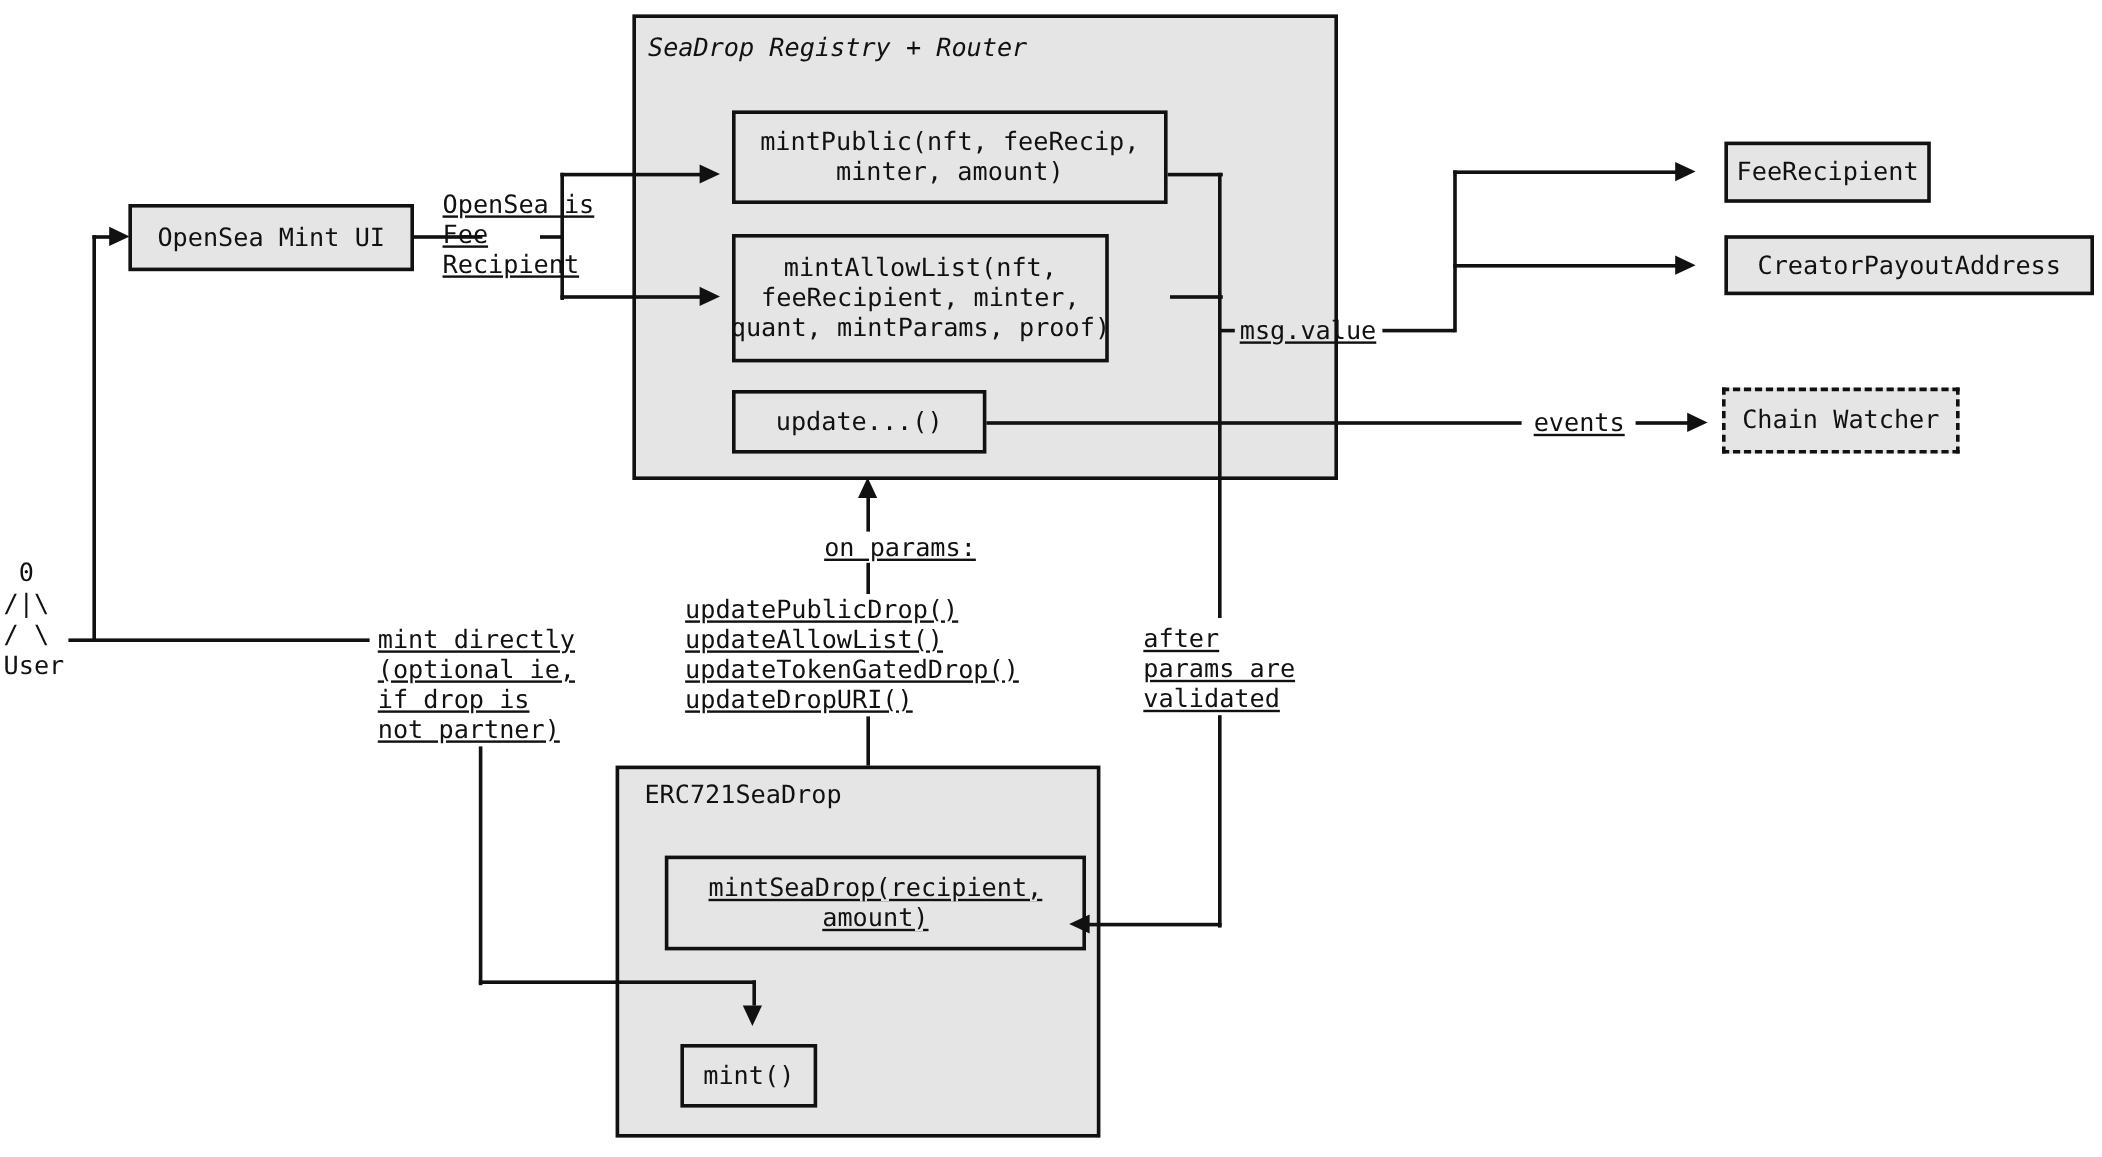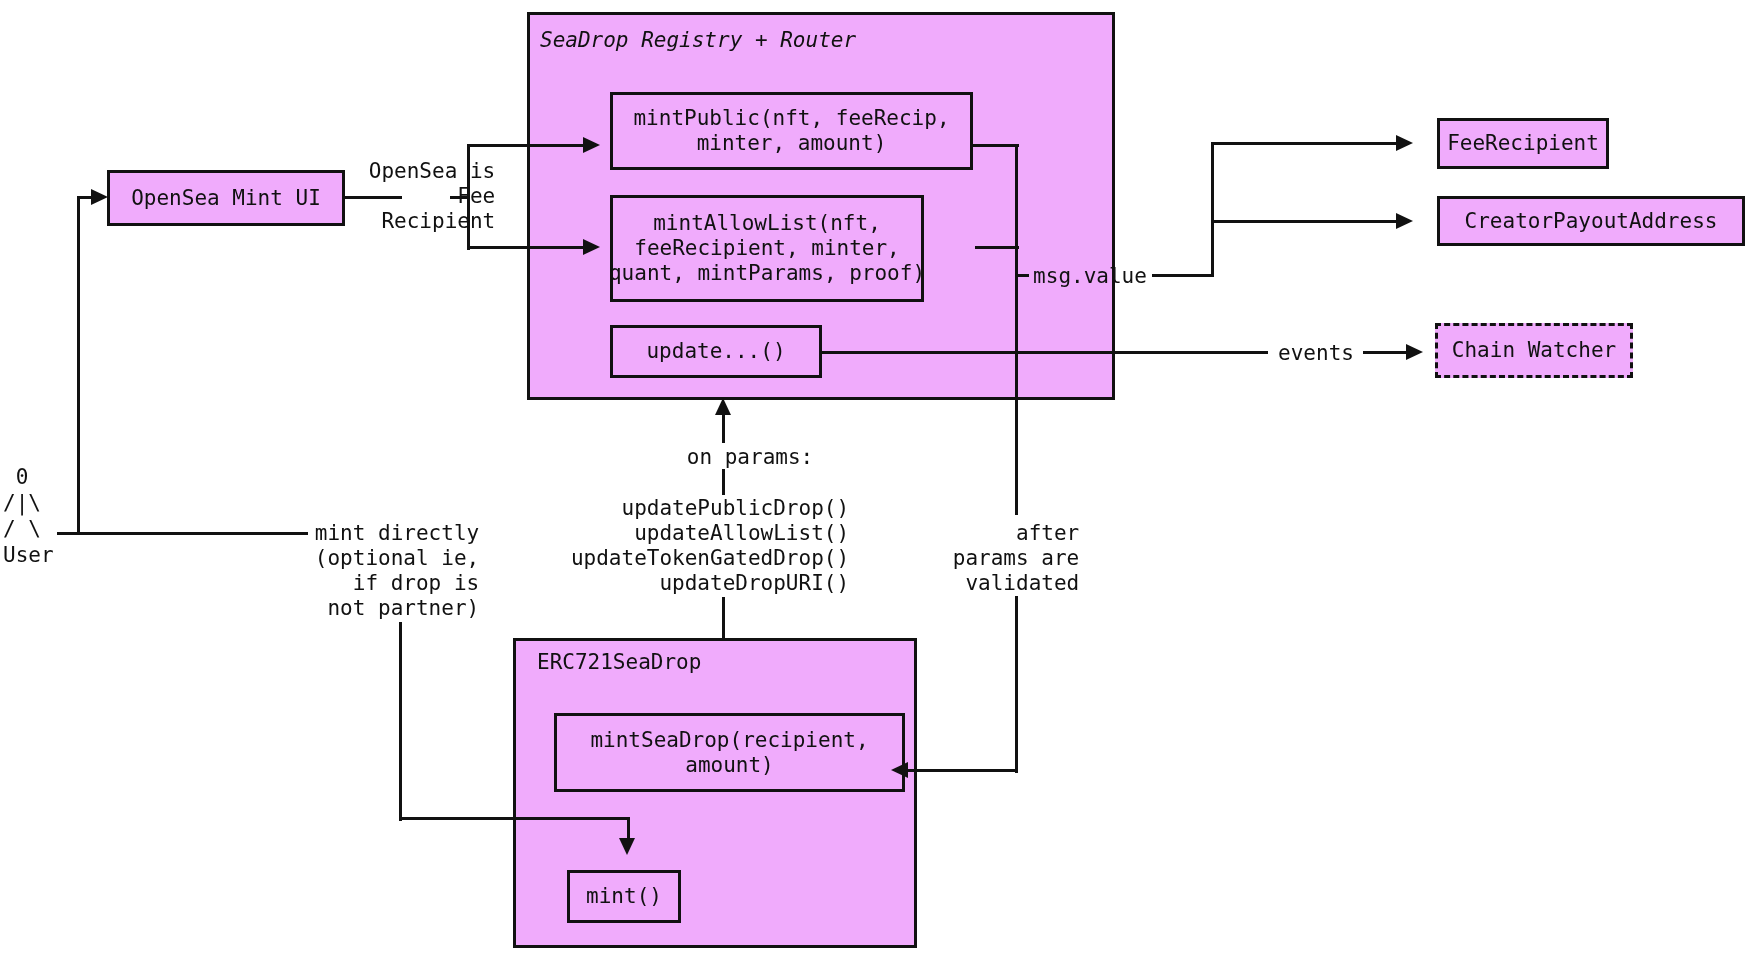--- a/index.html
+++ b/index.html
@@ -2,27 +2,27 @@
 <html><head>
 <meta charset="utf-8">
 <style>
   html,body{margin:0;padding:0;background:#ffffff;}
   .stage{
     position:relative;width:1752px;height:964px;background:#ffffff;
     font-family:"DejaVu Sans Mono","Liberation Mono",monospace;
     color:#111;font-size:21px;line-height:25px;overflow:hidden;
   }
   .box{
-    position:absolute;border:3px solid #111;background:#f0abfc;
+    position:absolute;border:3px solid #111;background:#e5e5e5;
     display:flex;align-items:center;justify-content:center;box-sizing:border-box;
   }
   .box .txt{white-space:pre;text-align:center;}
   .dashedbox{border-style:dashed;align-items:center;}
   .lbl{position:absolute;white-space:pre;}
-  .c{text-align:right;transform:translate(-50%,-50%);}
+  .c{text-align:left;transform:translate(-50%,-50%);text-decoration:underline;}
   .h,.v{position:absolute;background:#111;}
   .h{height:3px;}
   .v{width:3px;}
   .ar,.al,.au,.ad{position:absolute;width:0;height:0;}
   .ar{border-top:8px solid transparent;border-bottom:8px solid transparent;border-left:17px solid #111;}
   .al{border-top:8px solid transparent;border-bottom:8px solid transparent;border-right:17px solid #111;}
   .au{border-left:8px solid transparent;border-right:8px solid transparent;border-bottom:17px solid #111;}
   .ad{border-left:8px solid transparent;border-right:8px solid transparent;border-top:17px solid #111;}
   .fig{line-height:26px;}
 </style>
@@ -61,21 +61,21 @@
     <span class="txt">CreatorPayoutAddress</span>
   </div>
 
   <div class="box dashedbox" style="left:1435px;top:323px;width:198px;height:55px;">
     <span class="txt">Chain Watcher</span>
   </div>
 
   <div class="box" style="left:513px;top:638px;width:404px;height:310px;justify-content:flex-start;align-items:flex-start;"></div>
   <div class="lbl" style="left:525px;top:650px;margin-left:12px;">ERC721SeaDrop</div>
 
-  <div class="box" style="left:554px;top:713px;width:351px;height:79px;">
+  <div class="box" style="left:554px;top:713px;width:351px;height:79px;text-decoration:underline;">
     <span class="txt">mintSeaDrop(recipient,
 amount)</span>
   </div>
 
   <div class="box" style="left:567px;top:870px;width:114px;height:53px;">
     <span class="txt">mint()</span>
   </div>
 
   <div class="v" style="left:77px;top:196px;height:339px;"></div>
   <div class="h" style="left:77px;top:196px;width:16px;"></div>

